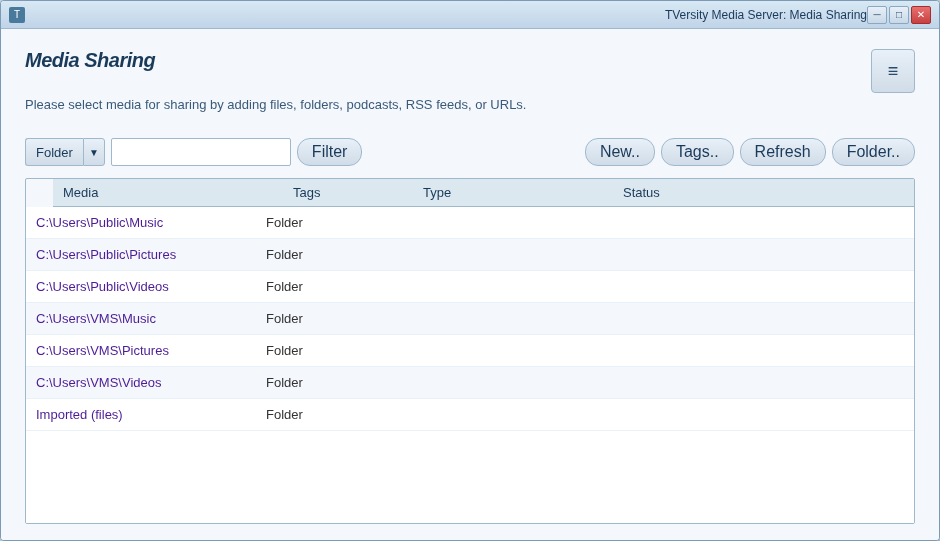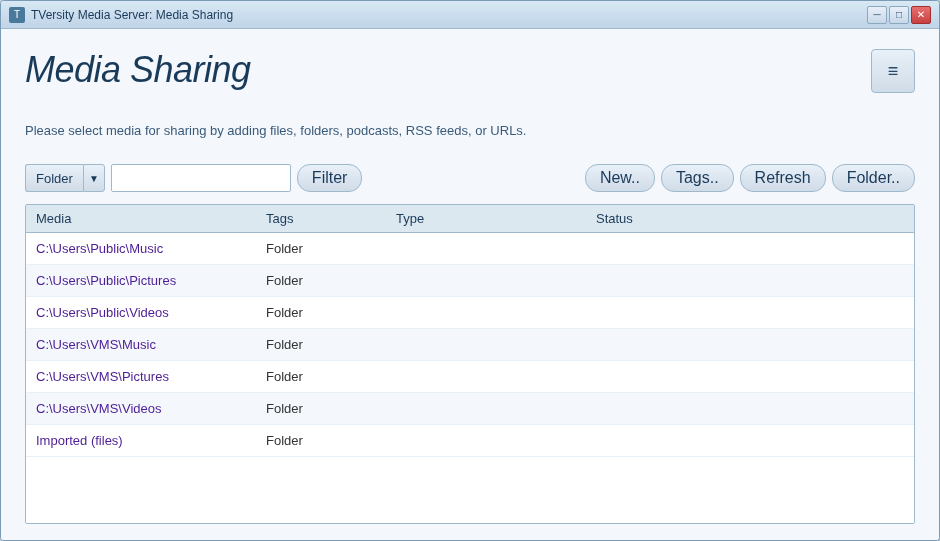--- a/index.html
+++ b/index.html
@@ -46,20 +46,21 @@
       align-items: center;
       justify-content: center;
       color: white;
       font-size: 10px;
     }
 
     .titlebar-title {
       font-size: 12px;
       color: #1a3a5a;
       flex: 1;
+      text-align: right;
     }
 
     .titlebar-controls {
       display: flex;
       gap: 2px;
     }
 
     .titlebar-btn {
       width: 20px;
       height: 18px;
@@ -90,25 +91,25 @@
     .content {
       flex: 1;
       background: #f4f8fc;
       display: flex;
       flex-direction: column;
       padding: 20px 24px 16px 24px;
       overflow: hidden;
     }
 
     .page-title {
-      font-size: 36px;
-      font-weight: normal;
+      font-size: 20px;
+      font-weight: bold;
       font-style: italic;
       color: #1a3a5a;
-      margin-bottom: 32px;
+      margin-bottom: 25px;
       letter-spacing: -0.5px;
     }
 
     .subtitle {
       font-size: 13px;
       color: #3a5a7a;
       margin-bottom: 26px;
     }
 
     .toolbar {
@@ -202,20 +203,21 @@
       display: flex;
       flex-direction: column;
     }
 
     .table-header {
       display: grid;
       grid-template-columns: 230px 130px 200px 1fr;
       background: #dce8f0;
       border-bottom: 1px solid #a0b8cc;
       flex-shrink: 0;
+      margin-left: 27px;
     }
 
     .table-header-cell {
       padding: 6px 10px;
       font-size: 13px;
       color: #1a3a5a;
       font-weight: normal;
     }
 
     .table-body {

